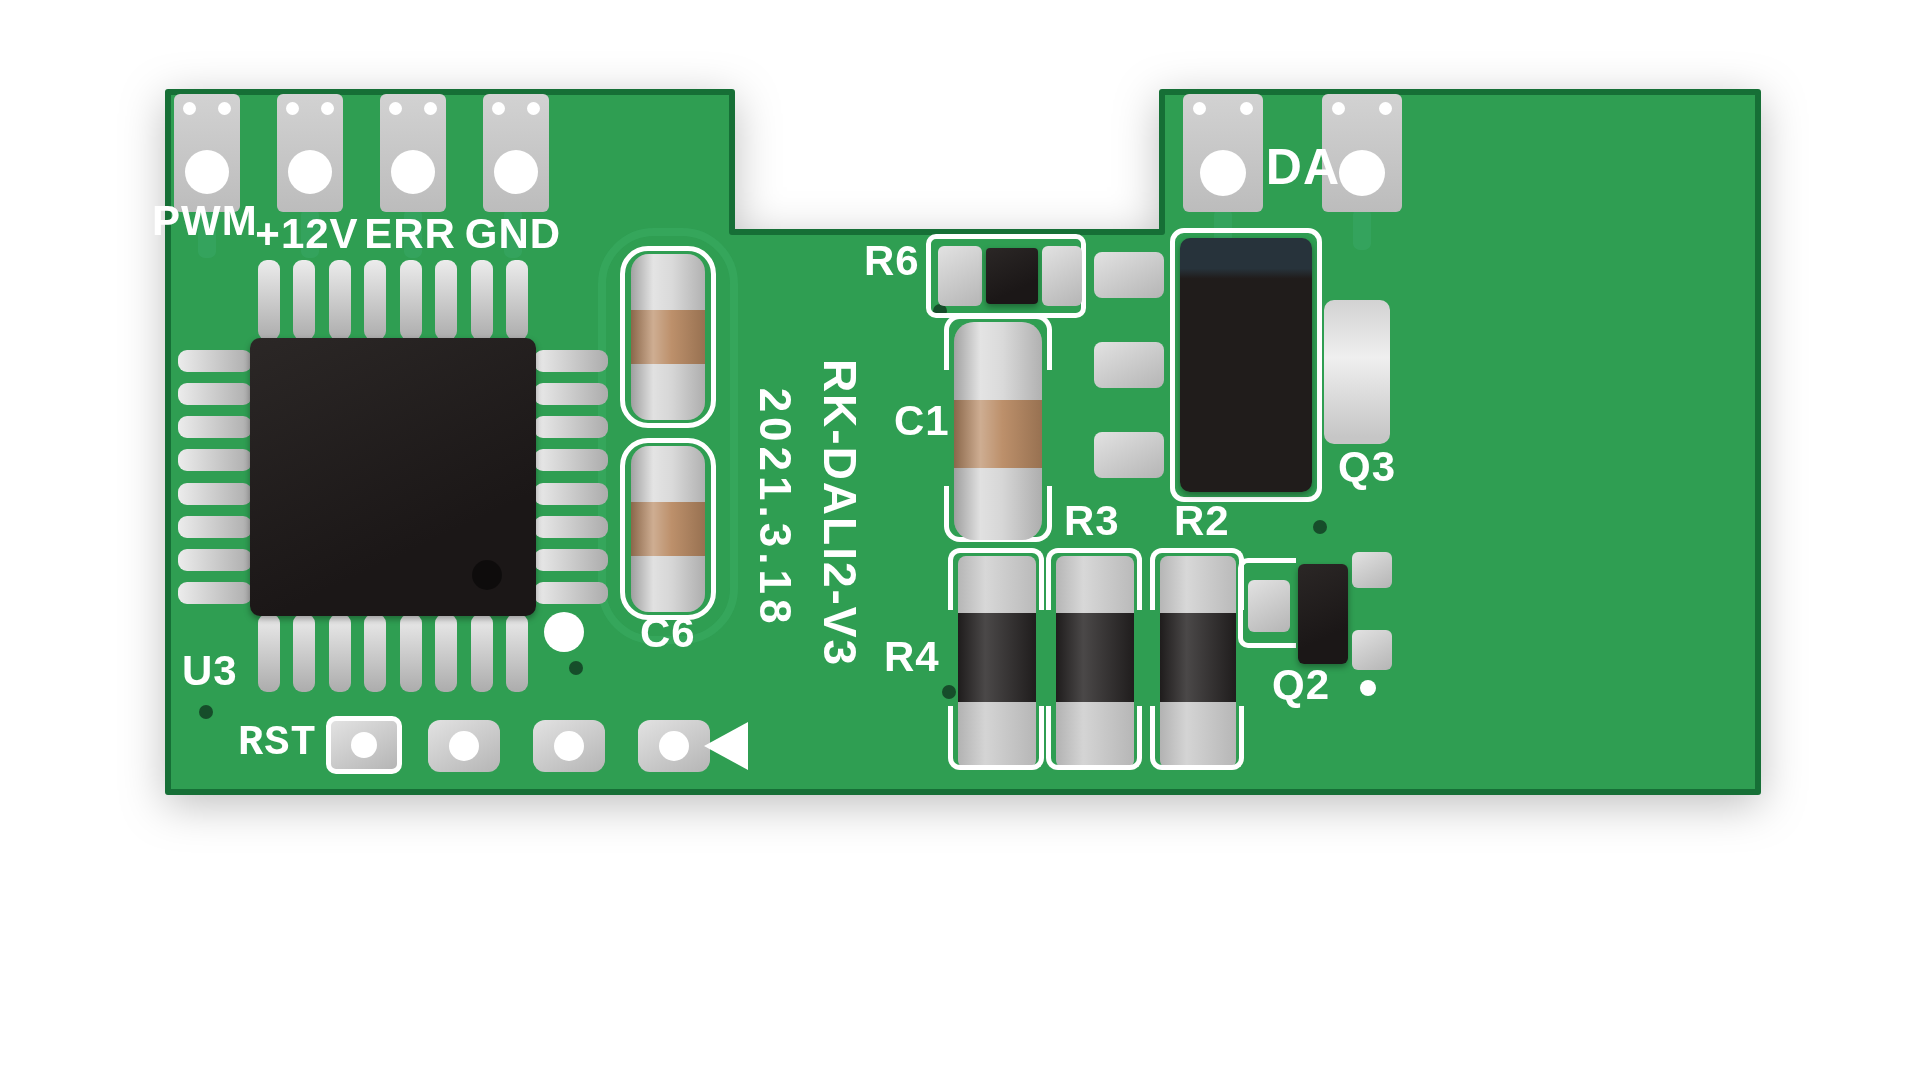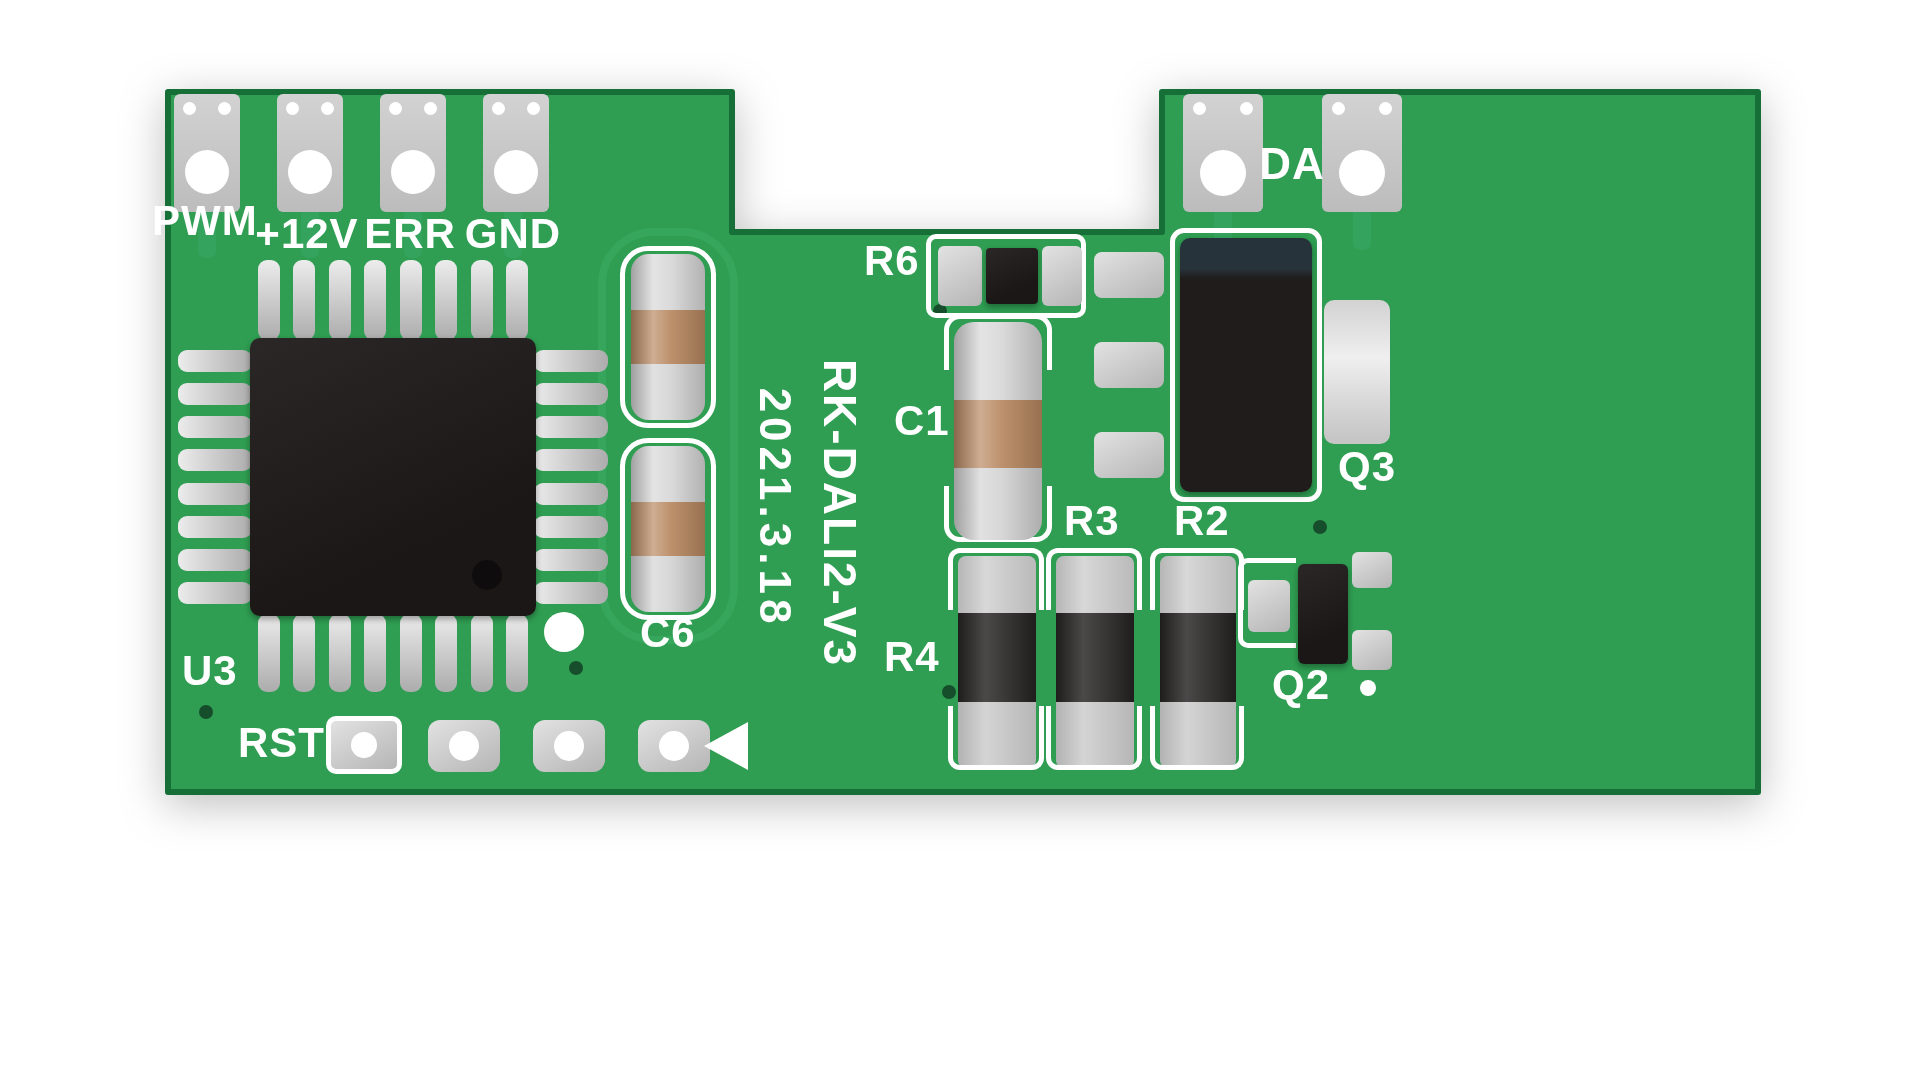--- a/index.html
+++ b/index.html
@@ -105,21 +105,21 @@
     <div class="conn" style="left:1183px; top:94px; width:80px;">
       <span class="hole sm" style="left:10px;"></span>
       <span class="hole sm" style="right:10px;"></span>
       <span class="hole lg" style="width:46px;height:46px;"></span>
     </div>
     <div class="conn" style="left:1322px; top:94px; width:80px;">
       <span class="hole sm" style="left:10px;"></span>
       <span class="hole sm" style="right:10px;"></span>
       <span class="hole lg" style="width:46px;height:46px;"></span>
     </div>
-    <span class="silk center" style="left:1244px; top:142px; width:96px; font-size:44px;">DA</span>
+    <span class="silk center" style="left:1244px; top:142px; width:96px; font-size:50px;text-align:right;">DA</span>
 
     <div class="pins-h" style="left:258px; top:260px; width:270px; height:80px;">
         <span class="ic-pin"></span>
         <span class="ic-pin"></span>
         <span class="ic-pin"></span>
         <span class="ic-pin"></span>
         <span class="ic-pin"></span>
         <span class="ic-pin"></span>
         <span class="ic-pin"></span>
         <span class="ic-pin"></span>
@@ -162,21 +162,21 @@
     <div class="silk-box" style="left:620px; top:246px; width:96px; height:182px; border-radius:28px;"></div>
     <div class="ecap c6cap" style="left:631px; top:254px; width:74px; height:166px;"></div>
     <div class="silk-box" style="left:620px; top:438px; width:96px; height:182px; border-radius:28px;"></div>
     <div class="ecap c6cap" style="left:631px; top:446px; width:74px; height:166px;"></div>
     <span class="silk" style="left:640px; top:612px;">C6</span>
     <span class="dotw" style="left:544px; top:612px; width:40px; height:40px;"></span>
 
     <div class="vtext" style="left:623px; top:484px; width:300px; height:48px; font-size:44px; letter-spacing:5px;">2021.3.18</div>
     <div class="vtext" style="left:638px; top:488px; width:400px; height:50px; font-size:46px; letter-spacing:2px;">RK-DALI2-V3</div>
 
-    <span class="silk" style="left:238px; top:722px;">RST</span>
+    <span class="silk" style="left:238px; top:722px;font-family:Liberation Mono, monospace;">RST</span>
     <div class="metal" style="left:326px; top:716px; width:76px; height:58px; border:5px solid #fff; border-radius:10px;">
       <span class="hole" style="width:26px;height:26px;left:50%;top:50%;transform:translate(-50%,-50%);"></span>
     </div>
     <div class="metal" style="left:428px; top:720px; width:72px; height:52px; border-radius:12px;">
       <span class="hole" style="width:30px;height:30px;left:50%;top:50%;transform:translate(-50%,-50%);"></span>
     </div>
     <div class="metal" style="left:533px; top:720px; width:72px; height:52px; border-radius:12px;">
       <span class="hole" style="width:30px;height:30px;left:50%;top:50%;transform:translate(-50%,-50%);"></span>
     </div>
     <div class="metal" style="left:638px; top:720px; width:72px; height:52px; border-radius:12px;">

